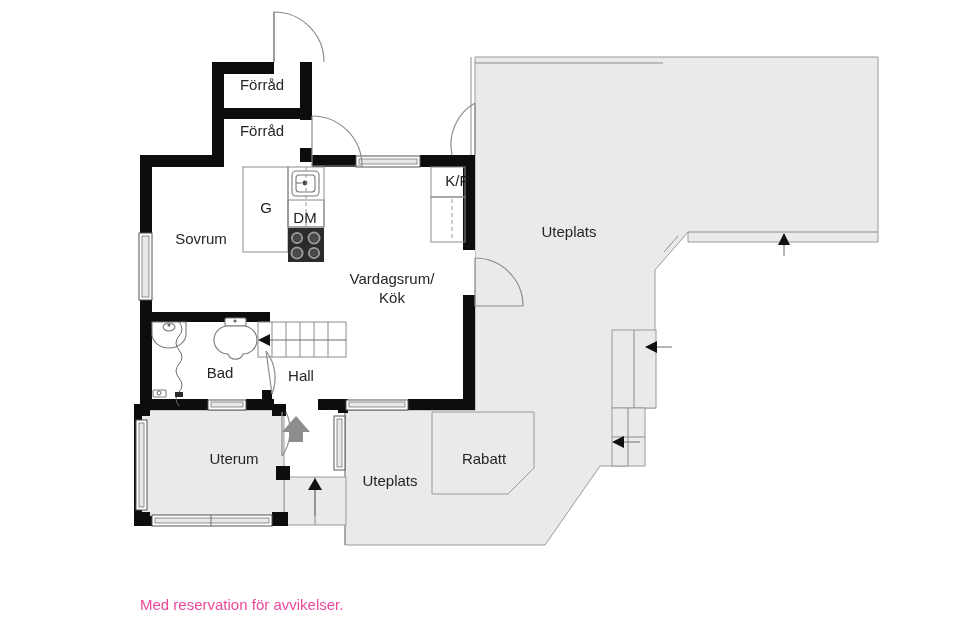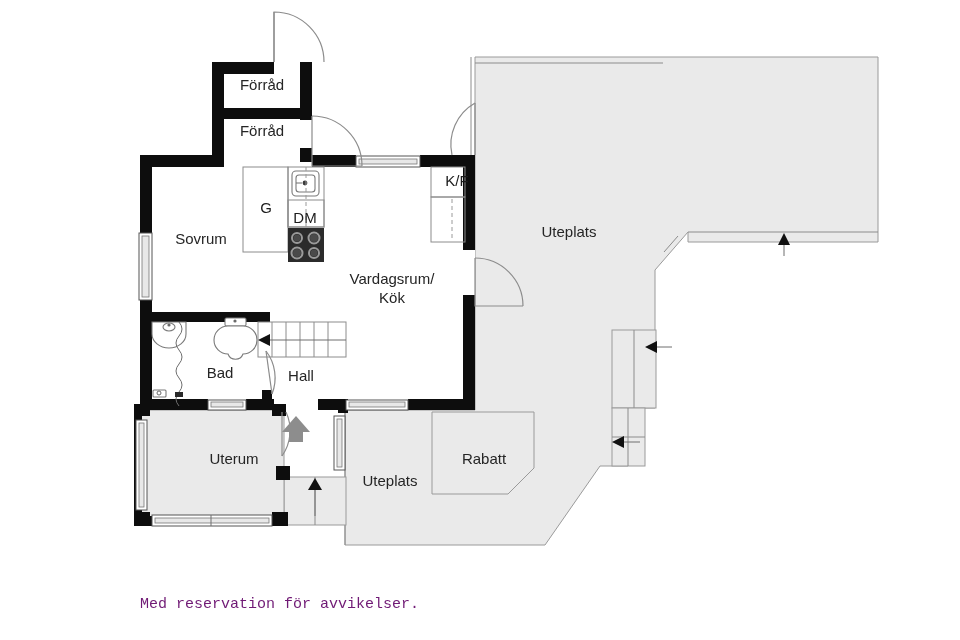--- a/index.html
+++ b/index.html
@@ -41,22 +41,22 @@
     fill: #1b1b1b;
     text-anchor: middle;
     dominant-baseline: middle;
     font-family: "Liberation Sans", sans-serif;
   }
   .disclaimer {
     position: absolute;
     left: 140px;
     top: 596px;
     font-size: 15px;
-    color: #701a75;
-    font-family: Liberation Mono, monospace;
+    color: #ec4899;
+    font-family: Liberation Sans, sans-serif;
     white-space: nowrap;
   }
   .wall { fill: #0d0d0d; }
   .outdoor { fill: #eaeaea; stroke: #9a9a9a; stroke-width: 1; }
   .outdoor-sub { fill: #eaeaea; stroke: #9a9a9a; stroke-width: 1; }
   .thin { fill: none; stroke: #8c8c8c; stroke-width: 1; }
   .thin-dark { fill: none; stroke: #6e6e6e; stroke-width: 1; }
   .door-arc { fill: none; stroke: #8c8c8c; stroke-width: 1.2; }
   .fixture { fill: #ffffff; stroke: #7a7a7a; stroke-width: 1.1; }
   .window-frame { fill: #ffffff; stroke: #555; stroke-width: 1; }

